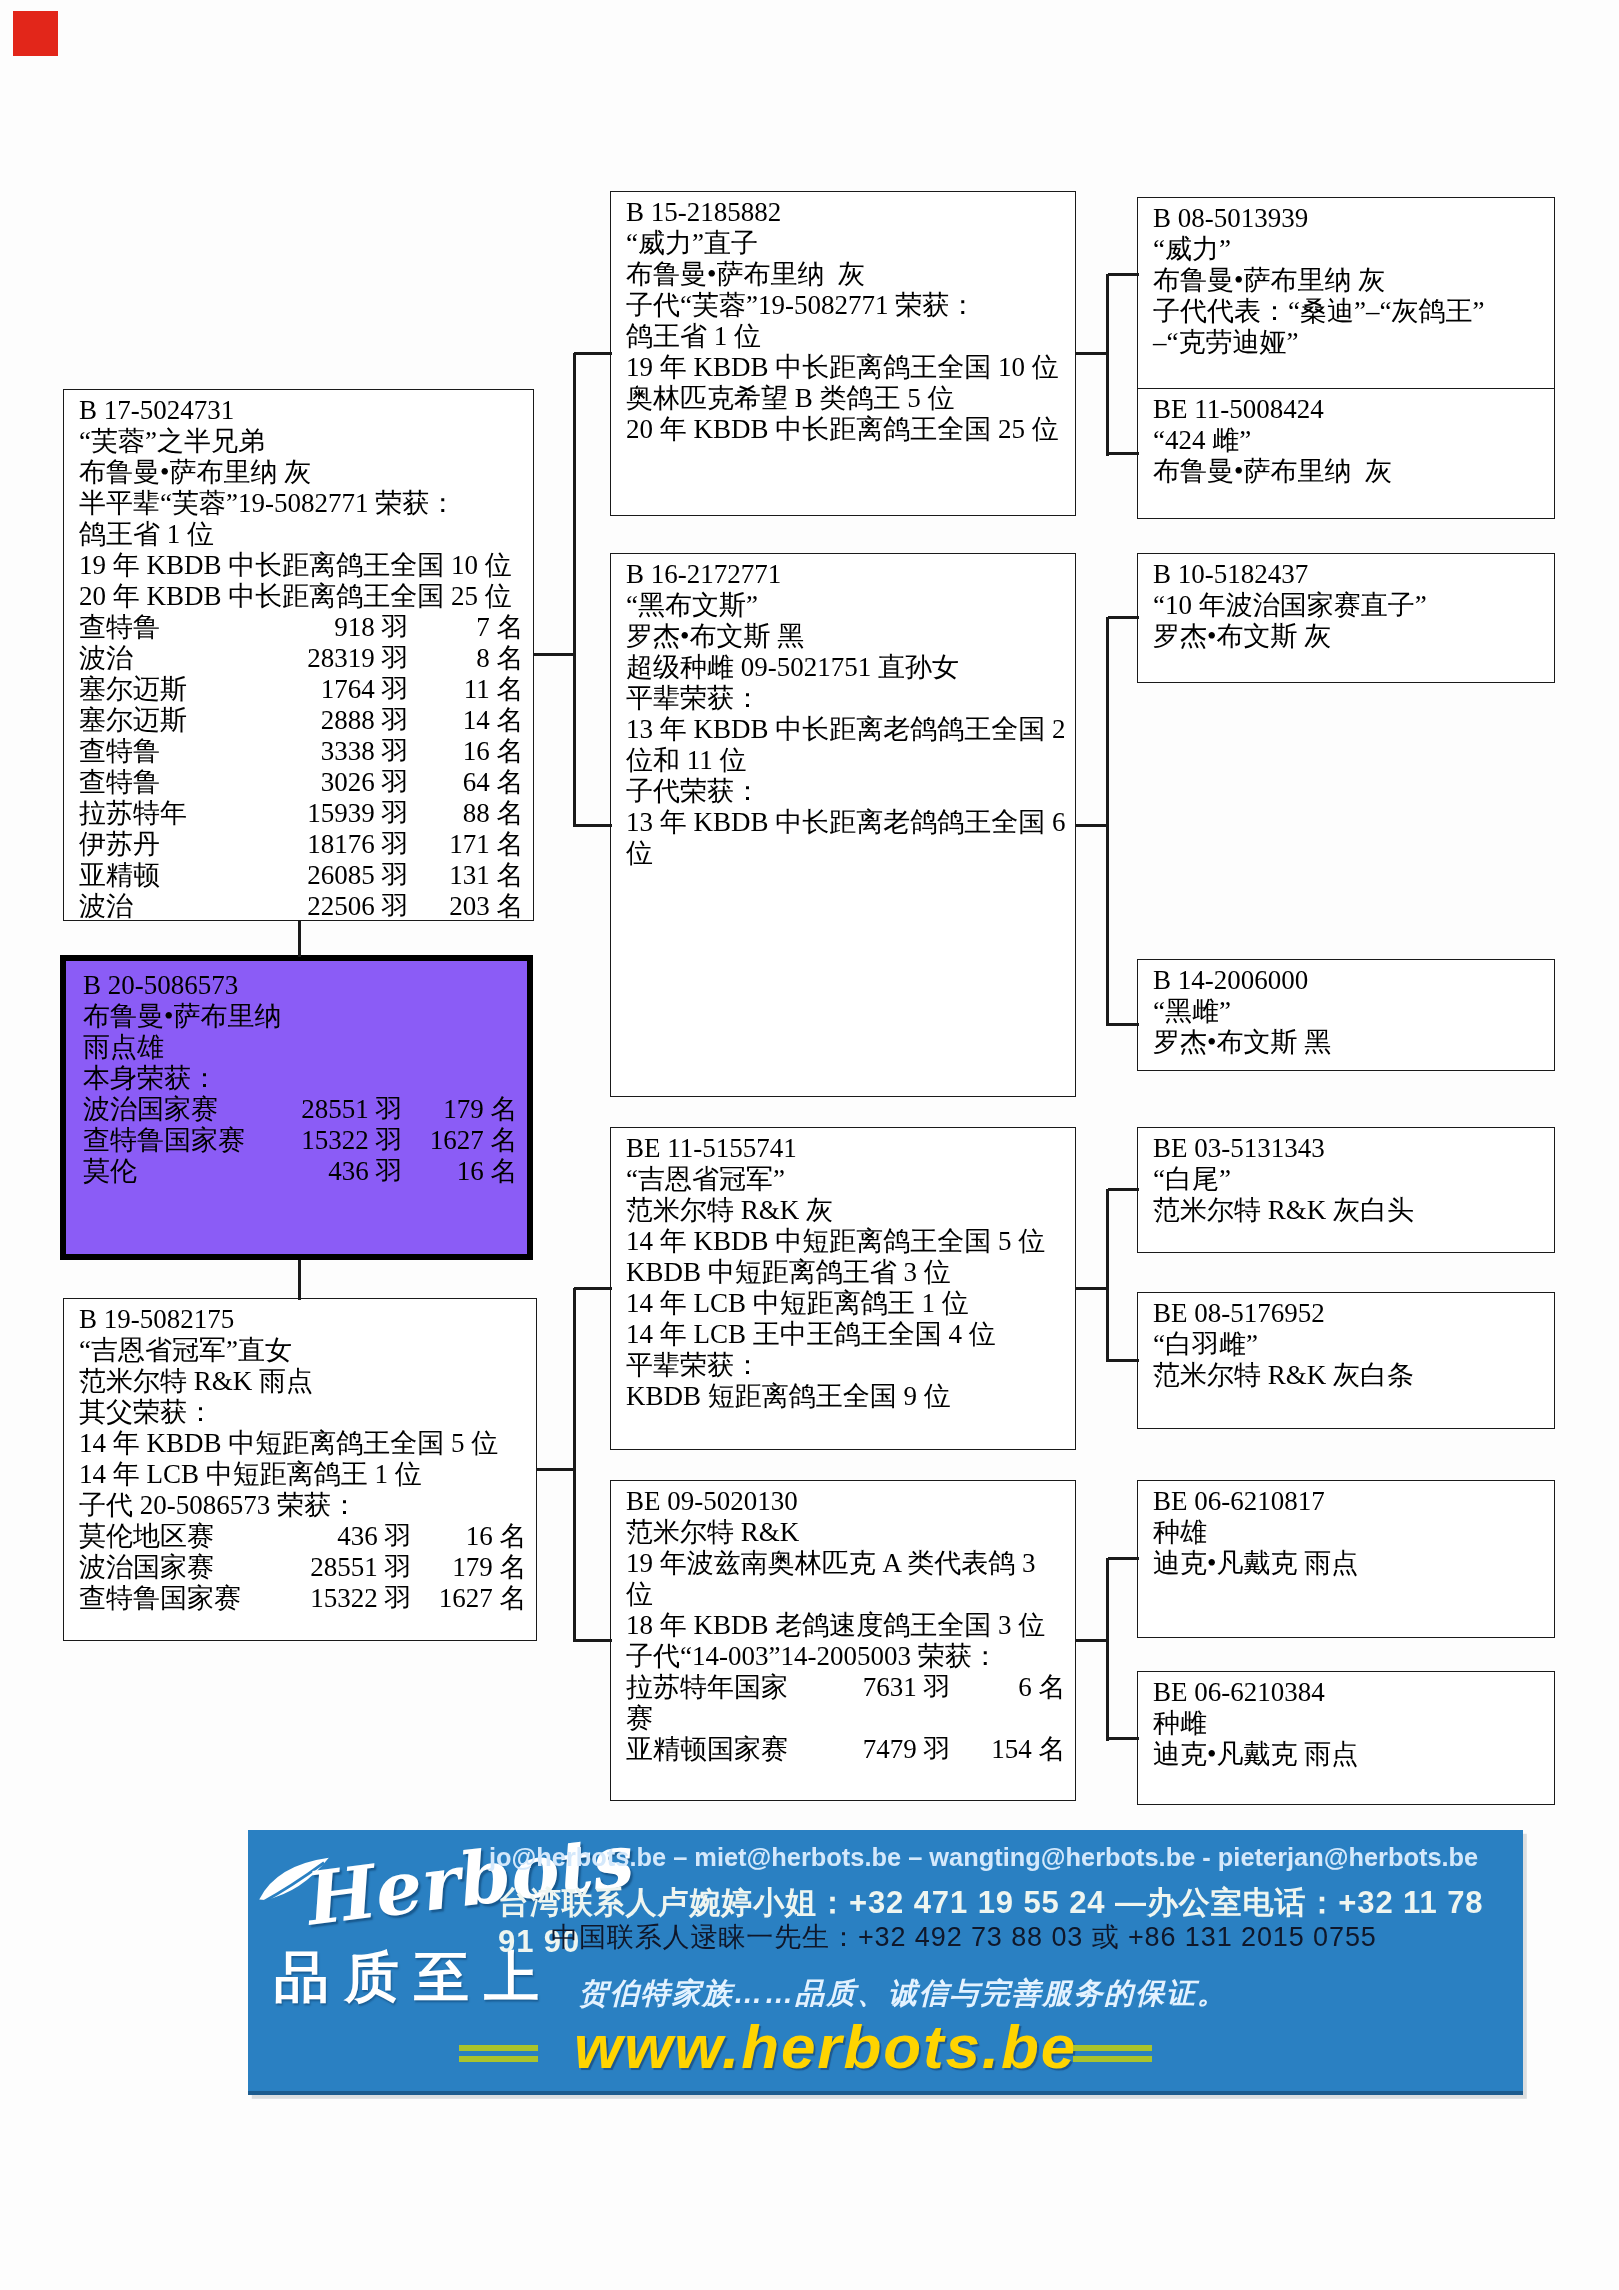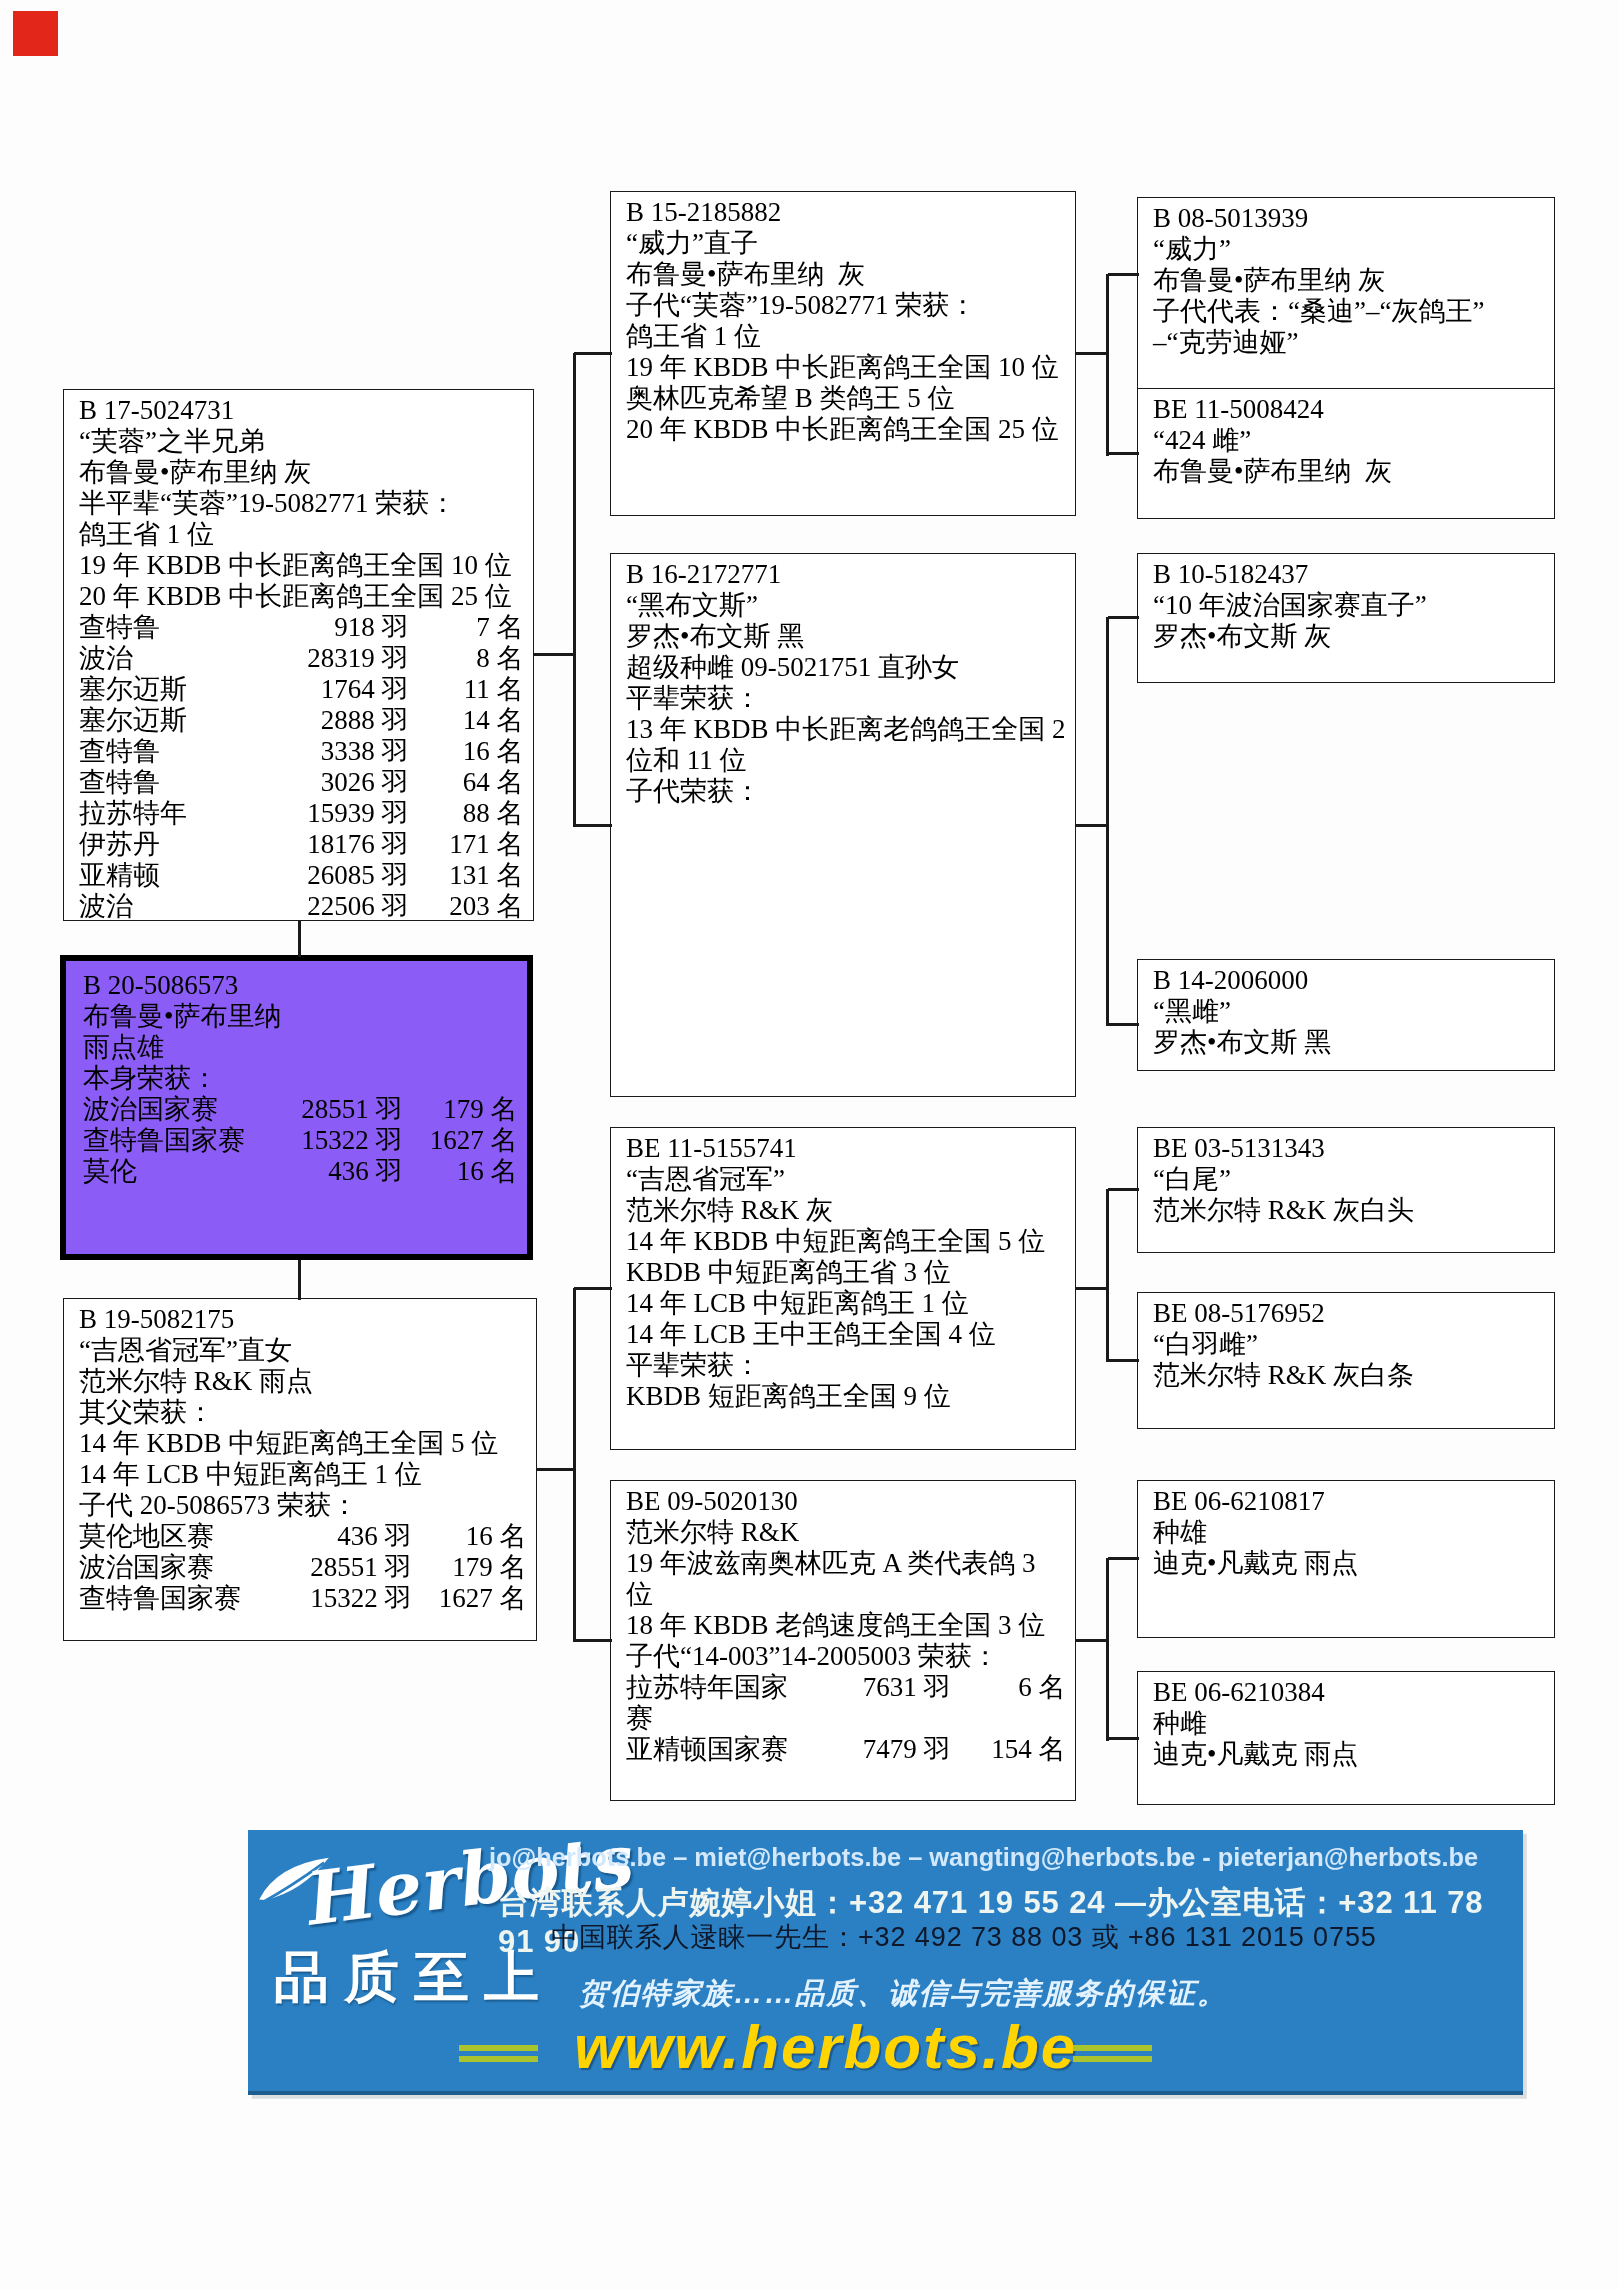--- a/index.html
+++ b/index.html
@@ -172,20 +172,21 @@
       <div class="line">20 年 KBDB 中长距离鸽王全国 25 位</div>
     </div>
     <div class="box" style="left: 610px; top: 553px; width: 466px; height: 544px;">
       <div class="line">B 16-2172771</div>
       <div class="line">“黑布文斯”</div>
       <div class="line">罗杰•布文斯 黑</div>
       <div class="line">超级种雌 09-5021751 直孙女</div>
       <div class="line">平辈荣获：</div>
       <div class="line">13 年 KBDB 中长距离老鸽鸽王全国 2 位和 11 位</div>
       <div class="line">子代荣获：</div>
+      <div class="line">13 年 KBDB 中长距离老鸽鸽王全国 6 位</div>
     </div>
     <div class="box" style="left: 610px; top: 1127px; width: 466px; height: 323px;">
       <div class="line">BE 11-5155741</div>
       <div class="line">“吉恩省冠军”</div>
       <div class="line">范米尔特 R&amp;K 灰</div>
       <div class="line">14 年 KBDB 中短距离鸽王全国 5 位</div>
       <div class="line">KBDB 中短距离鸽王省 3 位</div>
       <div class="line">14 年 LCB 中短距离鸽王 1 位</div>
       <div class="line">14 年 LCB 王中王鸽王全国 4 位</div>
       <div class="line">平辈荣获：</div>

